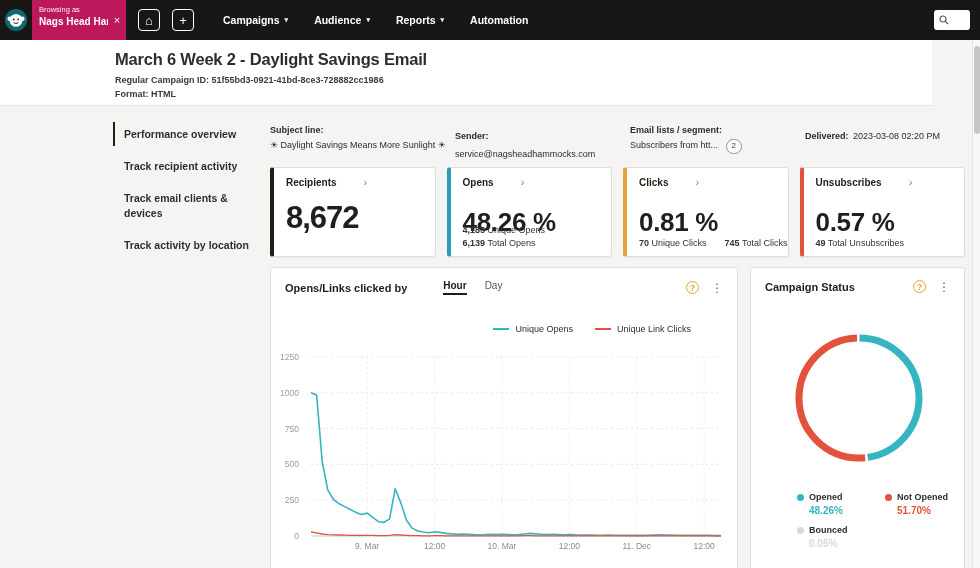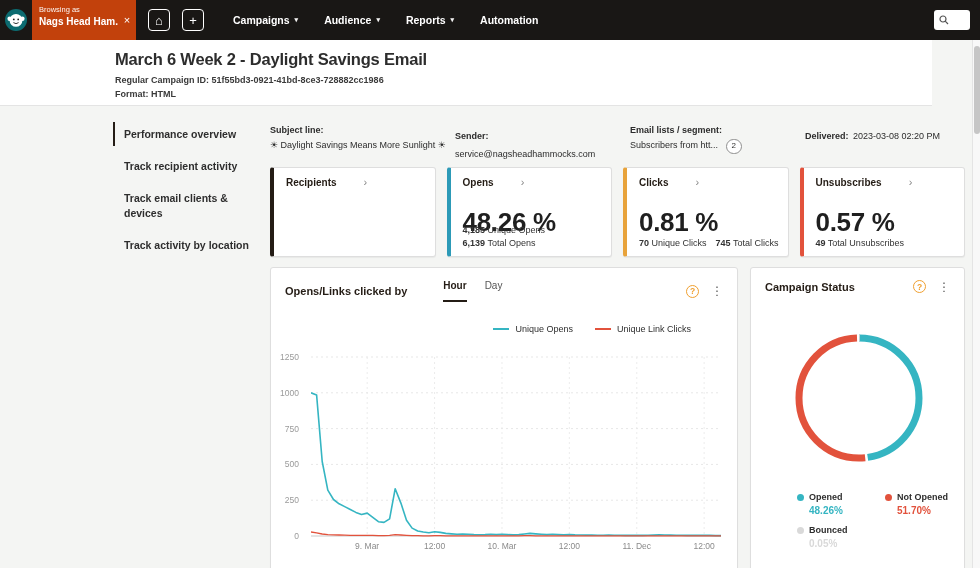--- a/index.html
+++ b/index.html
@@ -3,21 +3,21 @@
 <meta charset="utf-8">
 <style>
   *{box-sizing:border-box;margin:0;padding:0;}
   html,body{width:980px;height:568px;overflow:hidden;}
   body{font-family:"Liberation Sans",sans-serif;color:#2e2e2e;}
   .page{position:relative;width:980px;height:568px;background:#f4f5f3;overflow:hidden;}
 
   
   .navbar{position:absolute;top:0;left:0;width:980px;height:40px;background:#191715;display:flex;align-items:center;z-index:10;}
   .nav-logo{width:32px;height:40px;display:flex;align-items:center;justify-content:center;cursor:pointer;flex:0 0 auto;}
-  .browsing-box{height:40px;width:104px;background:#c2410c;display:flex;color:#fff;flex:0 0 auto;}
+  .browsing-box{height:40px;width:94px;background:#be185d;display:flex;color:#fff;flex:0 0 auto;}
   .browsing-text{flex:1;padding:5px 0 0 7px;overflow:hidden;}
   .browsing-label{font-size:7.5px;opacity:.95;}
   .browsing-account{font-size:10px;font-weight:bold;margin-top:2px;white-space:nowrap;}
   .browsing-close{width:18px;background:transparent;border:none;color:#fff;font-size:11px;cursor:pointer;display:flex;align-items:center;justify-content:center;font-family:inherit;}
   .icon-btn{width:22px;height:22px;margin-left:12px;background:transparent;border:1px solid #fff;border-radius:4px;color:#fff;font-size:13px;line-height:1;display:flex;align-items:center;justify-content:center;cursor:pointer;font-family:inherit;padding:0;}
   .nav-items{display:flex;align-items:center;margin-left:16px;height:100%;}
   .nav-item{color:#fff;font-size:10.5px;font-weight:bold;padding:0 13px;height:100%;display:flex;align-items:center;cursor:pointer;text-decoration:none;}
   .caret{font-size:7px;margin-left:5px;opacity:.95;}
   .search-box{position:absolute;right:10px;top:10px;width:36px;height:20px;background:#fff;border-radius:3px;display:flex;align-items:center;padding-left:5px;cursor:text;}
 
@@ -43,33 +43,33 @@
   .metrics-row{position:absolute;left:270px;top:167px;width:695px;display:grid;grid-template-columns:repeat(4,1fr);column-gap:11px;}
   .metric-card{position:relative;height:90px;background:#fff;border:1px solid #dedede;border-left:4px solid #241c15;border-radius:3px;box-shadow:0 1px 1px rgba(0,0,0,.05);padding:9px 12px;cursor:pointer;}
   .metric-head{display:flex;align-items:center;gap:22px;}
   .metric-label{font-size:10px;font-weight:bold;color:#241c15;}
   .metric-chevron{font-size:11px;color:#888;margin-left:5px;line-height:1;}
   .metric-value{font-size:26px;font-weight:bold;color:#1f1f1f;margin-top:19px;letter-spacing:-.3px;}
   .metric-value.big{font-size:31px;margin-top:12px;letter-spacing:-1px;}
   .metric-details{position:absolute;left:12px;right:6px;bottom:8px;font-size:9px;color:#333;}
   .detail-line{margin-top:3px;white-space:nowrap;}
   .detail-line .num{font-weight:bold;}
-  .detail-line .pair2{margin-left:9px;}
+  .detail-line .pair2{margin-left:18px;}
 
   
   .card-head{display:flex;align-items:center;padding:12px 14px 0 14px;}
   .card-head h2{font-size:11px;font-weight:bold;color:#241c15;}
   .head-icons{margin-left:auto;display:flex;align-items:center;}
   .help-icon{width:13px;height:13px;border-radius:50%;border:1.5px solid #f0a030;color:#f0a030;font-size:8.5px;font-weight:bold;display:flex;align-items:center;justify-content:center;cursor:pointer;}
   .kebab-icon{font-size:12px;color:#555;margin-left:12px;cursor:pointer;line-height:1;}
 
   
   .chart-card{position:absolute;left:270px;top:267px;width:468px;height:310px;background:#fff;border:1px solid #dedede;border-radius:3px;box-shadow:0 1px 1px rgba(0,0,0,.04);}
   .toggle-group{display:flex;margin-left:36px;}
-  .toggle{background:none;border:none;font-size:10px;color:#555;cursor:pointer;padding:0 0 9px 0;margin-right:18px;font-family:inherit;border-bottom:2px solid transparent;}
+  .toggle{background:none;border:none;font-size:10px;color:#555;cursor:pointer;padding:0 0 2px 0;margin-right:18px;font-family:inherit;border-bottom:2px solid transparent;}
   .toggle.active{font-weight:bold;color:#241c15;border-bottom-color:#241c15;}
   .chart-legend{position:absolute;top:56px;right:46px;display:flex;align-items:center;}
   .legend-item{display:flex;align-items:center;margin-left:22px;font-size:9px;color:#2e2e2e;}
   .legend-line{display:inline-block;width:16px;height:2px;margin-right:6px;}
   .y-labels{position:absolute;left:0;top:85px;width:34px;height:184px;}
   .y-labels span{position:absolute;right:6px;transform:translateY(-50%);font-size:8.5px;color:#9a9a9a;}
   .plot{position:absolute;left:40px;top:85px;width:410px;height:184px;}
   .x-labels{position:absolute;left:40px;top:273px;width:410px;height:12px;}
   .x-labels span{position:absolute;transform:translateX(-50%);font-size:8.5px;color:#8a8a8a;top:0;}
 
@@ -175,20 +175,21 @@
       <span class="info-value-inline">2023-03-08 02:20 PM</span>
     </div>
   </div>
 
   <div class="metrics-row">
     <div class="metric-card" style="border-left-color: rgb(36, 28, 21);">
       <div class="metric-head">
         <span class="metric-label">Recipients</span>
         <span class="metric-chevron">›</span>
       </div>
+      <div class="metric-value big">8,672</div>
     </div>
     <div class="metric-card" style="border-left-color: rgb(44, 154, 183);">
       <div class="metric-head">
         <span class="metric-label">Opens</span>
         <span class="metric-chevron">›</span>
       </div>
       <div class="metric-value">48.26 %</div>
       <div class="metric-details">
         <div class="detail-line"><span class="num">4,185</span> <span>Unique Opens</span></div>
         <div class="detail-line"><span class="num">6,139</span> <span>Total Opens</span></div>

